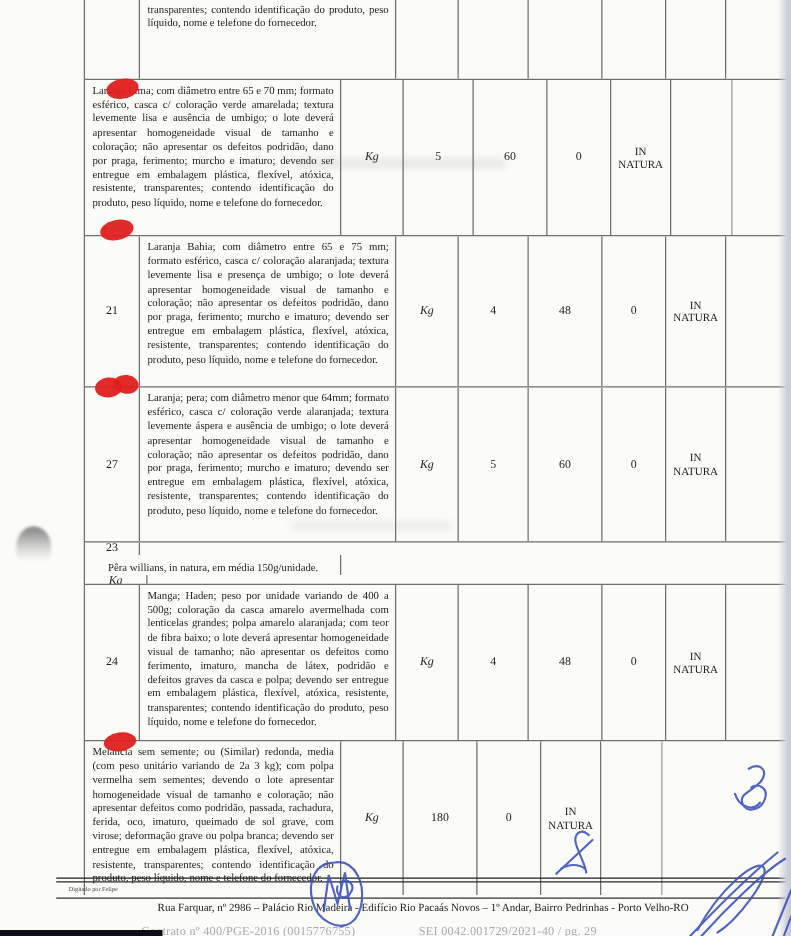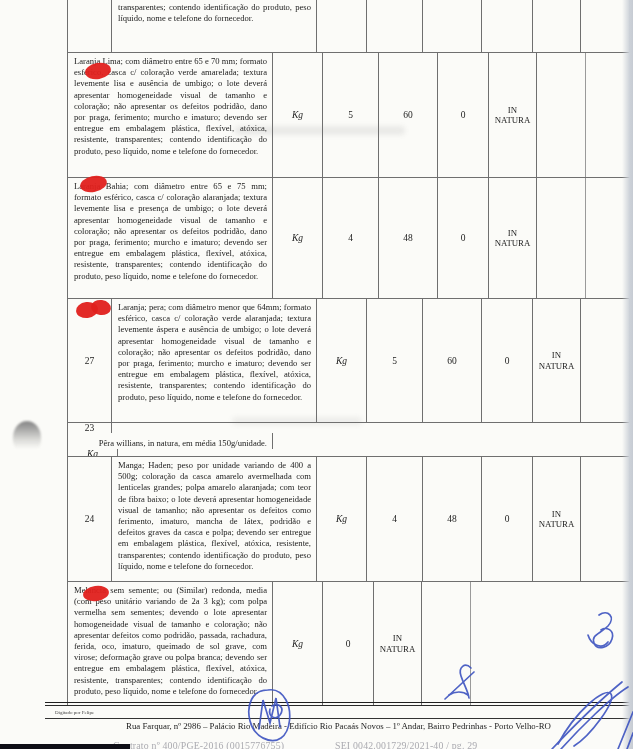--- a/index.html
+++ b/index.html
@@ -9,21 +9,21 @@
     font-family:"Liberation Serif","DejaVu Serif",serif;
     color:#1c1c1c;
   }
   
   .table{position:absolute;left:67px;top:0;width:563px;border-left:1px solid #6f6f6f;}
   .trow{display:flex;border-bottom:1px solid #6f6f6f;box-sizing:border-box;overflow:hidden;}
   .trow.last{border-bottom:none;}
   .cell{border-right:1px solid #6f6f6f;box-sizing:border-box;display:flex;align-items:center;justify-content:center;font-size:9.5px;}
   .c-num{width:44px;}
   .c-desc{width:205px;display:block;font-size:8.6px;line-height:11.2px;text-align:justify;padding:3px 5px 0 6px;}
-  .c-desc.noj{text-align:right;padding-top:5px;}
+  .c-desc.noj{text-align:center;padding-top:5px;}
   .c-unit{width:50px;font-style:italic;}
   .c-qty{width:56px;}
   .c-val{width:59px;}
   .c-adj{width:51px;}
   .c-status{width:48px;align-items:center;}
   .c-status span{white-space:pre-line;text-align:center;line-height:10.5px;font-size:8.8px;}
   .c-extra{width:49px;border-right:1px solid #9a9a9a;}
   .bold{font-weight:normal;}
   
   .red-mark{position:absolute;background:#e0201c;border-radius:50%;opacity:.95;}
@@ -46,21 +46,21 @@
   .page-edge{position:absolute;right:0;top:0;width:11px;height:749px;
     background:linear-gradient(to right,rgba(202,207,214,0),#cdd2d9 70%,#c6cbd3);}
 </style>
 </head>
 <body>
 
 <div id="page">
 
   <div class="table">
 
-    <div class="trow" style="height:53px;">
+    <div class="trow" style="height:64px;">
       <div class="cell c-num">
           <span></span>
         </div>
       <div class="cell c-desc" style="padding-top:2px;"><span class="bold"></span><span>transparentes; contendo identificação do produto, peso líquido, nome e telefone do fornecedor.</span></div>
       <div class="cell c-unit">
           <span></span>
         </div>
       <div class="cell c-qty">
           <span></span>
         </div>
@@ -91,20 +91,23 @@
           <span>0</span>
         </div>
       <div class="cell c-status">
           <span>IN
 NATURA</span>
         </div>
       <div class="cell c-extra"></div>
     </div>
 
     <div class="trow" style="height:121px;">
+      <div class="cell c-num">
+          <span>21</span>
+        </div>
       <div class="cell c-desc"><span class="bold">Laranja Bahia</span><span>; com diâmetro entre 65 e 75 mm; formato esférico, casca c/ coloração alaranjada; textura levemente lisa e presença de umbigo; o lote deverá apresentar homogeneidade visual de tamanho e coloração; não apresentar os defeitos podridão, dano por praga, ferimento; murcho e imaturo; devendo ser entregue em embalagem plástica, flexível, atóxica, resistente, transparentes; contendo identificação do produto, peso líquido, nome e telefone do fornecedor.</span></div>
       <div class="cell c-unit">
           <span>Kg</span>
         </div>
       <div class="cell c-qty">
           <span>4</span>
         </div>
       <div class="cell c-val">
           <span>48</span>
         </div>
@@ -187,20 +190,23 @@
           <span>IN
 NATURA</span>
         </div>
       <div class="cell c-extra"></div>
     </div>
 
     <div class="trow last" style="height:123px;">
       <div class="cell c-desc"><span class="bold">Melancia sem semente</span><span>; ou (Similar) redonda, media (com peso unitário variando de 2a 3 kg); com polpa vermelha sem sementes; devendo o lote apresentar homogeneidade visual de tamanho e coloração; não apresentar defeitos como podridão, passada, rachadura, ferida, oco, imaturo, queimado de sol grave, com virose; deformação grave ou polpa branca; devendo ser entregue em embalagem plástica, flexível, atóxica, resistente, transparentes; contendo identificação do produto, peso líquido, nome e telefone do fornecedor.</span></div>
       <div class="cell c-unit">
           <span>Kg</span>
+        </div>
+      <div class="cell c-val">
+          <span>180</span>
         </div>
       <div class="cell c-adj">
           <span>0</span>
         </div>
       <div class="cell c-status">
           <span>IN
 NATURA</span>
         </div>
       <div class="cell c-extra"></div>
     </div>

